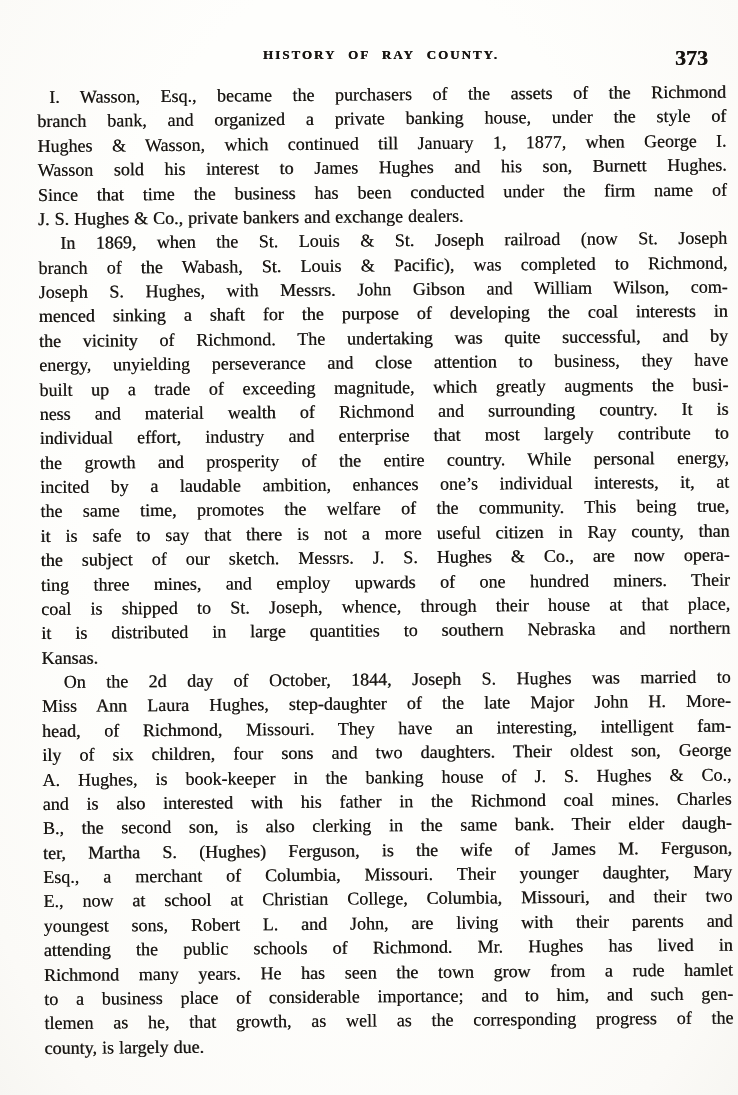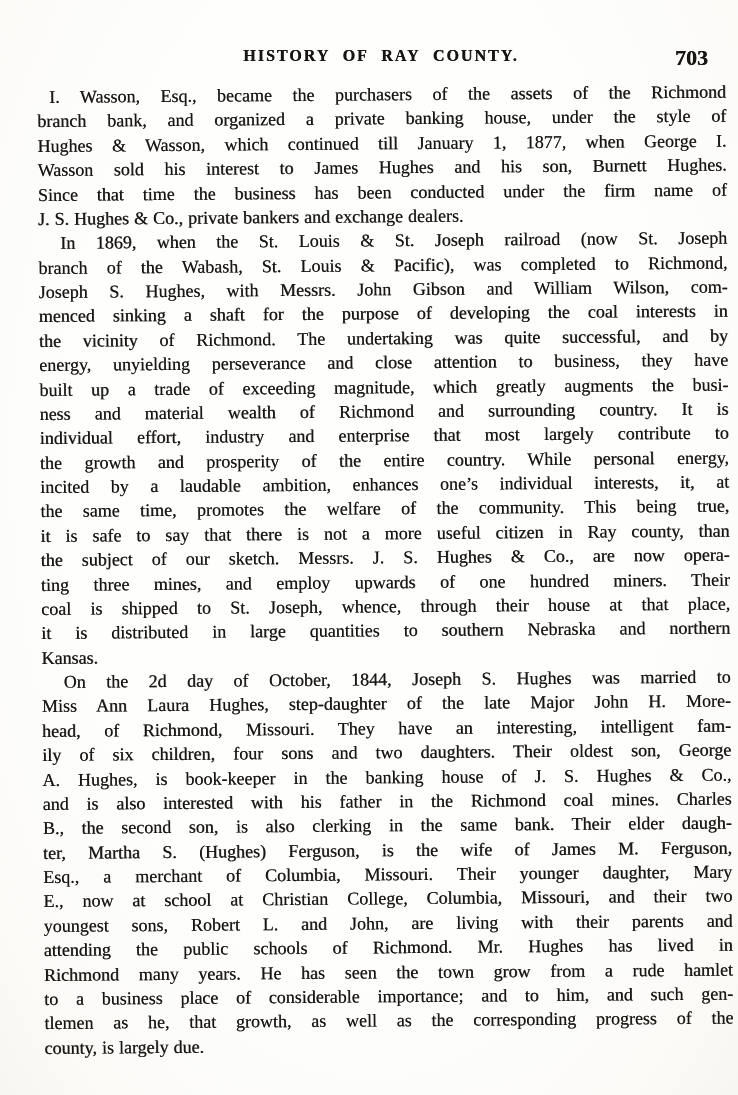--- a/index.html
+++ b/index.html
@@ -10,21 +10,21 @@
     background: radial-gradient(ellipse at 50% 42%, #fefefc 55%, #fbfaf7 88%, #f7f6f2 100%);
     color: #181512;
     font-family: "Liberation Serif", "DejaVu Serif", serif;
     overflow: hidden;
   }
   
   .running-title {
     position: absolute; top: 47px; left: 0; width: 100%;
     box-sizing: border-box; padding-left: 24px;
     text-align: center;
-    font-size: 16px; font-weight: 700;
+    font-size: 13px; font-weight: 700;
     letter-spacing: 2px; word-spacing: 7px;
     text-shadow: 0.3px 0 0 currentColor;
     white-space: nowrap;
   }
   .page-number {
     position: absolute; top: 45px; right: 30px;
     font-size: 22px; font-weight: 700;
     text-shadow: 0.3px 0 0 currentColor;
   }
   
@@ -44,21 +44,21 @@
   }
   .line.para-end { text-align-last: left; }
   .line.indent-sm { text-indent: 12px; }
   .line.indent-lg { text-indent: 22px; }
 </style>
 </head>
 <body>
 
 <div class="book-page">
   <div class="running-title">HISTORY OF RAY COUNTY.</div>
-  <div class="page-number">703</div>
+  <div class="page-number">373</div>
   <div class="page-body">
       <div class="paragraph">
         <div class="line indent-sm">I. Wasson, Esq., became the purchasers of the assets of the Richmond</div>
         <div class="line">branch bank, and organized a private banking house, under the style of</div>
         <div class="line">Hughes &amp; Wasson, which continued till January 1, 1877, when George I.</div>
         <div class="line">Wasson sold his interest to James Hughes and his son, Burnett Hughes.</div>
         <div class="line">Since that time the business has been conducted under the firm name of</div>
         <div class="line para-end">J. S. Hughes &amp; Co., private bankers and exchange dealers.</div>
       </div>
       <div class="paragraph">

